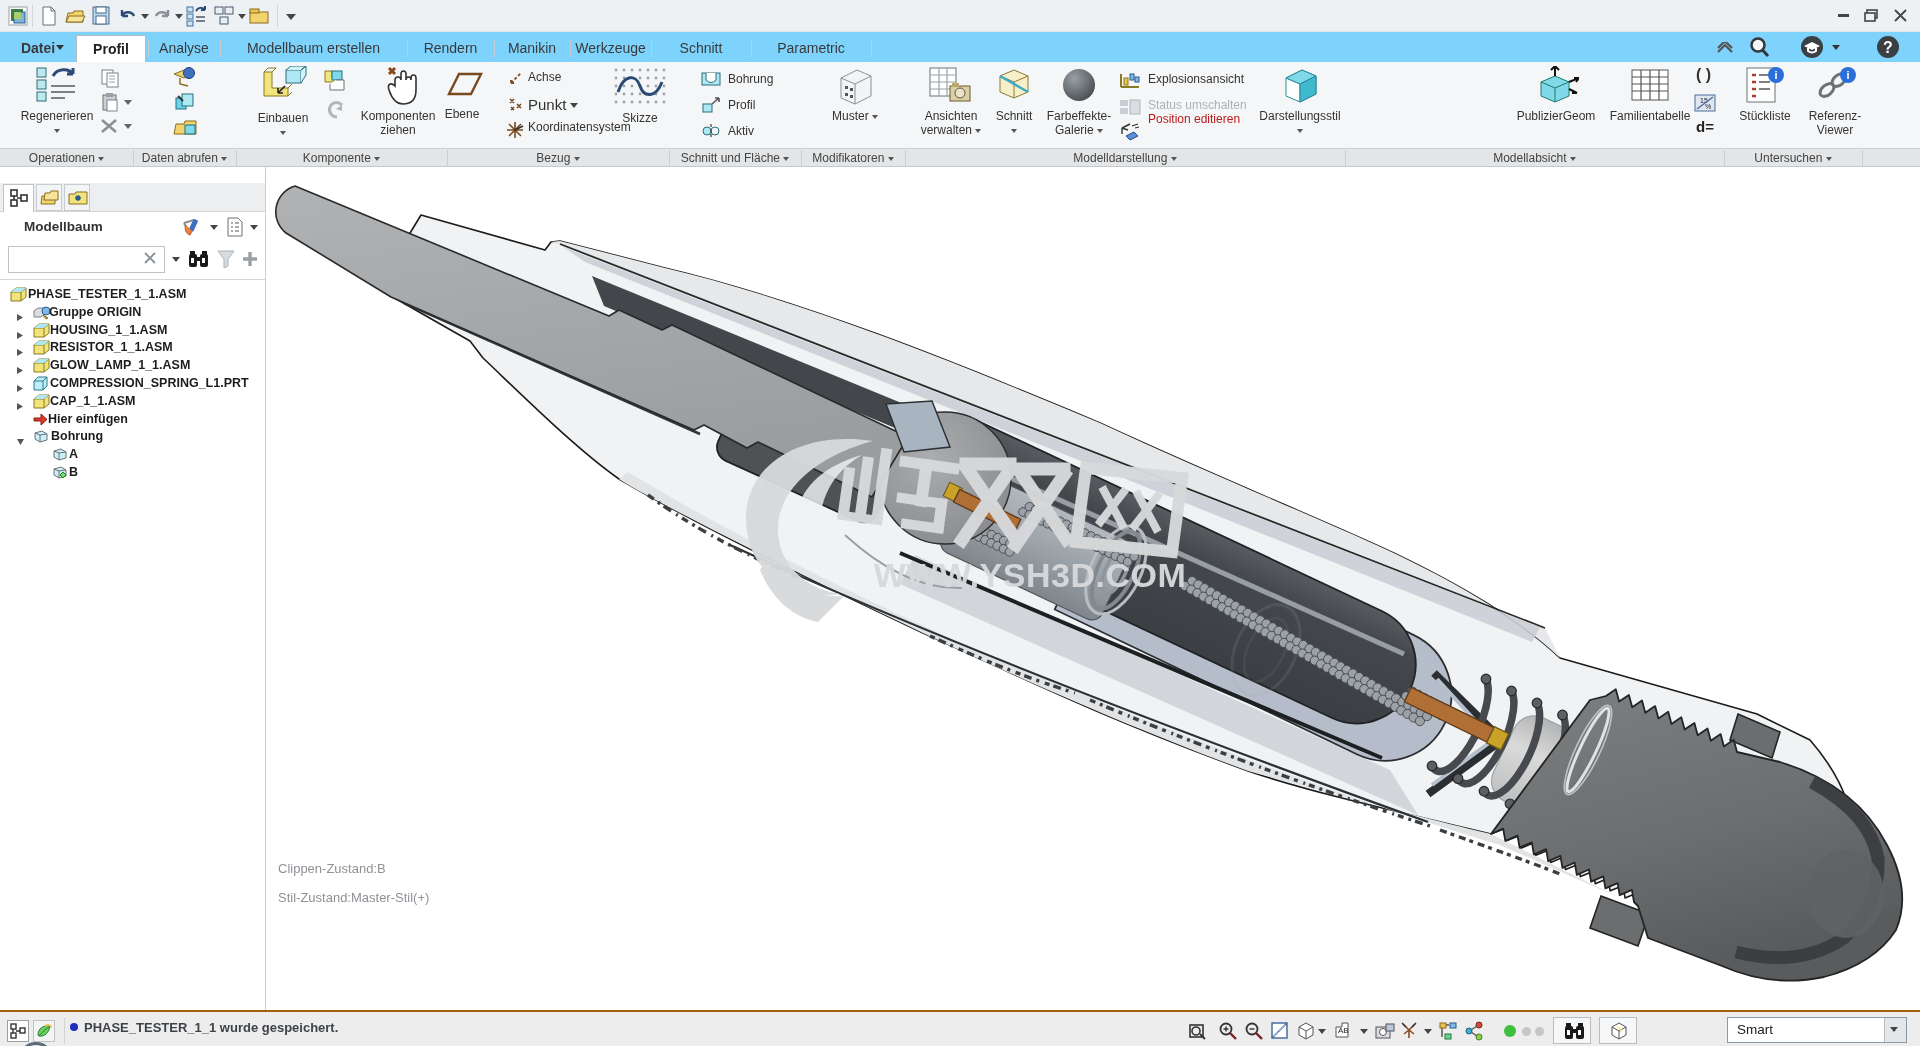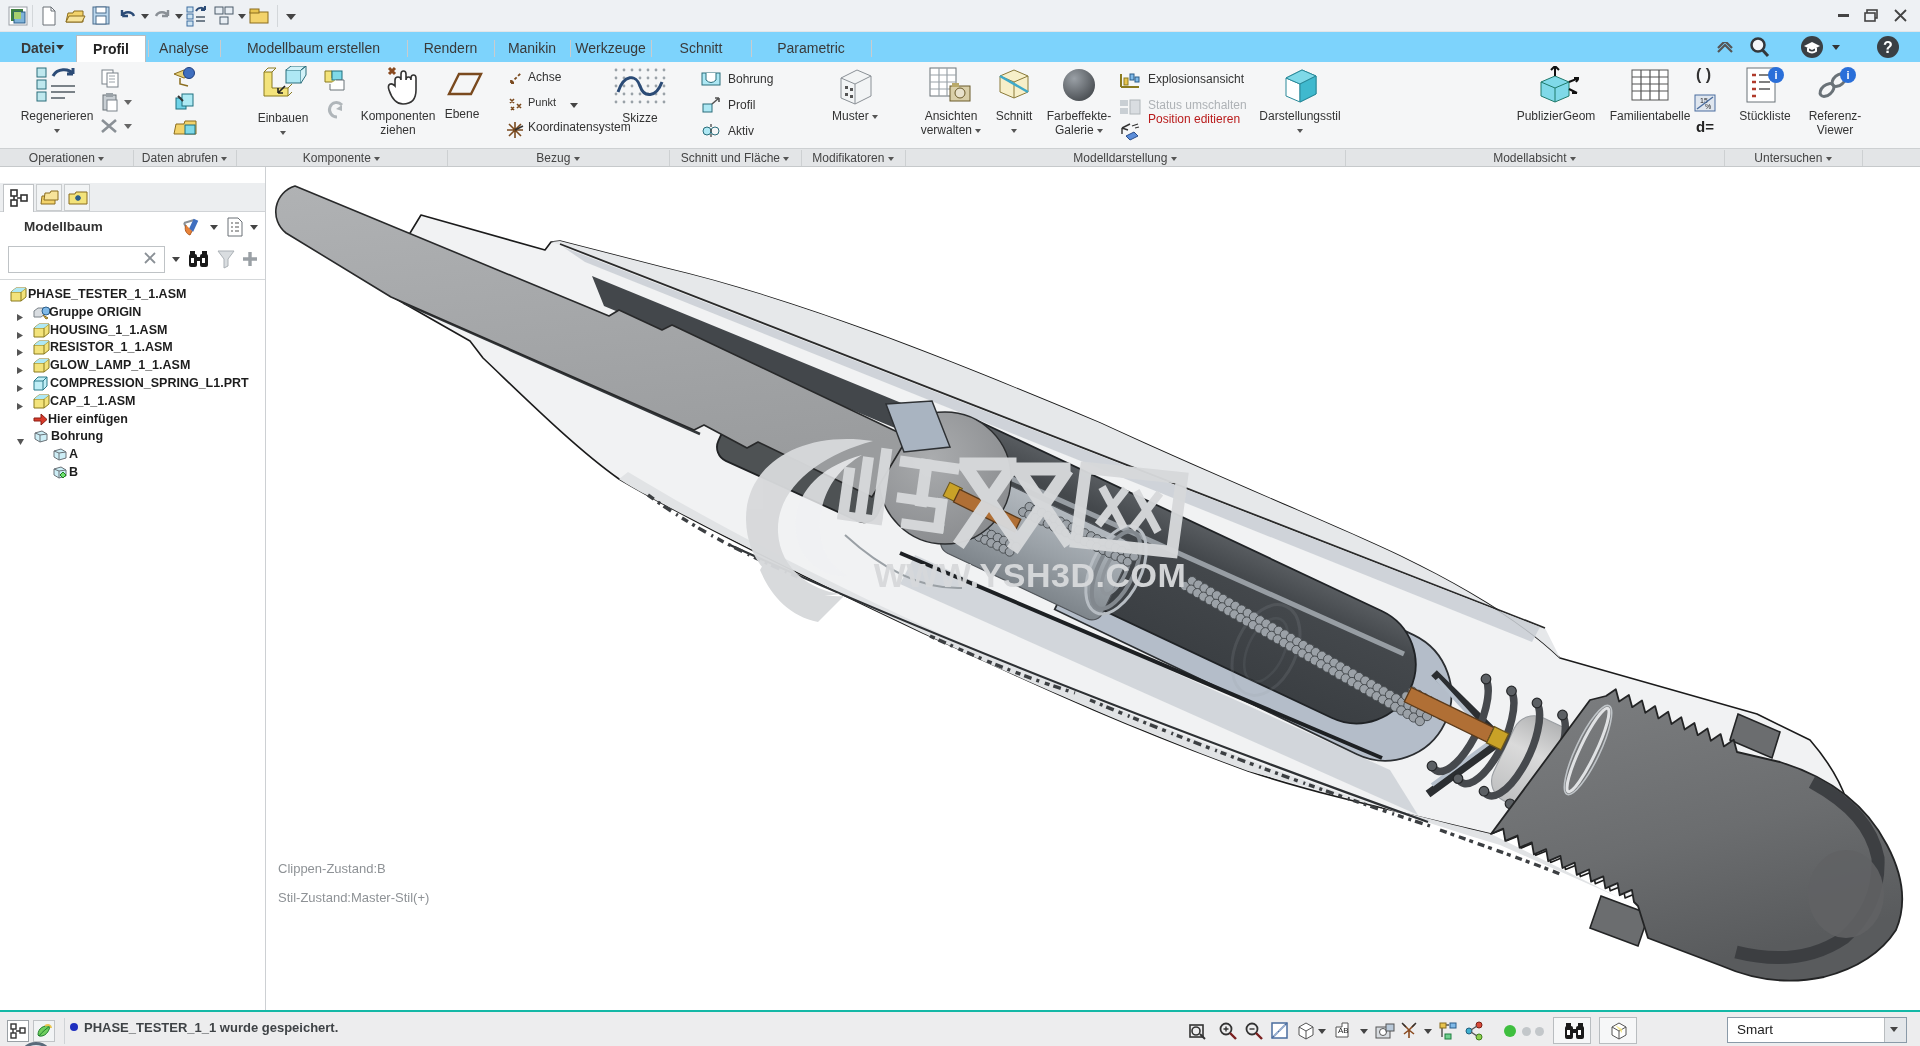--- a/index.html
+++ b/index.html
@@ -2,21 +2,21 @@
 <html><head><meta charset="utf-8"><style>
 *{margin:0;padding:0;box-sizing:border-box}
 html,body{width:1920px;height:1046px;overflow:hidden;font-family:"Liberation Sans",sans-serif;background:#fff}
 .abs{position:absolute}
 #titlebar{position:absolute;left:0;top:0;width:1920px;height:32px;background:#eef1f4;border-bottom:1px solid #e2e5e8}
 #tabsrow{position:absolute;left:0;top:32px;width:1920px;height:30px;background:#7dd3fc}
 #ribbon{position:absolute;left:0;top:62px;width:1920px;height:86px;background:#f5f6f7}
 #grouplbl{position:absolute;left:0;top:148px;width:1920px;height:19px;background:#e3e5e7;border-top:1px solid #cdd0d2;border-bottom:1px solid #c6c9cb}
 #leftpanel{position:absolute;left:0;top:167px;width:266px;height:843px;background:#fff}
 #viewport{position:absolute;left:266px;top:167px;width:1654px;height:843px;background:#fff;overflow:hidden}
-#statusbar{position:absolute;left:0;top:1010px;width:1920px;height:36px;background:#ededee;border-top:2px solid #14b8a6}
+#statusbar{position:absolute;left:0;top:1010px;width:1920px;height:36px;background:#ededee;border-top:2px solid #a16207}
 .tab{position:absolute;top:3px;height:27px;line-height:27px;font-size:14px;color:#3a3a3a;text-align:center}
 .tabsep{position:absolute;top:8px;width:1px;height:17px;background:#c9ccce}
 .glbl{position:absolute;top:0;height:18px;line-height:18px;font-size:12px;color:#444;text-align:center;width:200px}
 .gsep{position:absolute;top:1px;width:1px;height:16px;background:#cdd0d2}
 .ric{position:absolute;font-size:12px;color:#333;text-align:center}
 .tree{position:absolute;font-size:12.5px;font-weight:bold;color:#1d1d1d;white-space:nowrap}
 .dd{display:inline-block;width:0;height:0;border-left:3.5px solid transparent;border-right:3.5px solid transparent;border-top:4.5px solid #555;vertical-align:middle}
 </style></head><body>
 <div id="titlebar">
     <div class="abs" style="left:8px;top:6px"><svg width="20" height="20" viewBox="0 0 20 20" style="">
@@ -173,21 +173,21 @@
     <div class="ric" style="left:434px;top:4px;width:56px"><svg width="46" height="38" viewBox="0 0 46 38" style="">
         <path d="M10,28 L20,8 L42,8 L32,28 Z" fill="none" stroke="#7a4a1f" stroke-width="2.4"></path>
       </svg><br>Ebene</div>
     <div class="abs" style="left:508px;top:8px"><svg width="16" height="16" viewBox="0 0 16 16" style="">
         <path d="M3,13 L13,3 M3,13 L3,9 M3,13 L7,13" stroke="#7a4a1f" stroke-width="1.8" fill="none" stroke-dasharray="3 2"></path>
       </svg></div>
     <div class="abs" style="left:528px;top:8px;font-size:12px;color:#333">Achse</div>
     <div class="abs" style="left:508px;top:34px"><svg width="16" height="16" viewBox="0 0 16 16" style="">
         <path d="M2,3 L6,7 M6,3 L2,7 M9,8 L13,12 M13,8 L9,12 M3,11 L6,14 M6,11 L3,14" stroke="#7a4a1f" stroke-width="1.6"></path>
       </svg></div>
-    <div class="abs" style="left:528px;top:34px;font-size:11px;color:#333">Punkt</div>
+    <div class="abs" style="left:528px;top:34px;font-size:15px;color:#333">Punkt</div>
     <div class="abs" style="left:570px;top:41px;width:0;height:0;border-left:4px solid transparent;border-right:4px solid transparent;border-top:5px solid #444"></div>
     <div class="abs" style="left:505px;top:58px"><svg width="20" height="20" viewBox="0 0 20 20" style="">
         <path d="M10,2 L10,18 M2,10 L18,10 M4,4 L16,16 M16,4 L4,16" stroke="#7a4a1f" stroke-width="1.6"></path>
         <path d="M10,10 L18,6" stroke="#333" stroke-width="1.6"></path>
       </svg></div>
     <div class="abs" style="left:528px;top:58px;font-size:12px;color:#333">Koordinatensystem</div>
     <div class="ric" style="left:608px;top:4px;width:64px"><svg width="56" height="42" viewBox="0 0 56 42" style="">
         <g fill="#9aa2a8">
           <circle cx="4" cy="4" r="1.4"></circle>
           <circle cx="4" cy="12" r="1.4"></circle>

